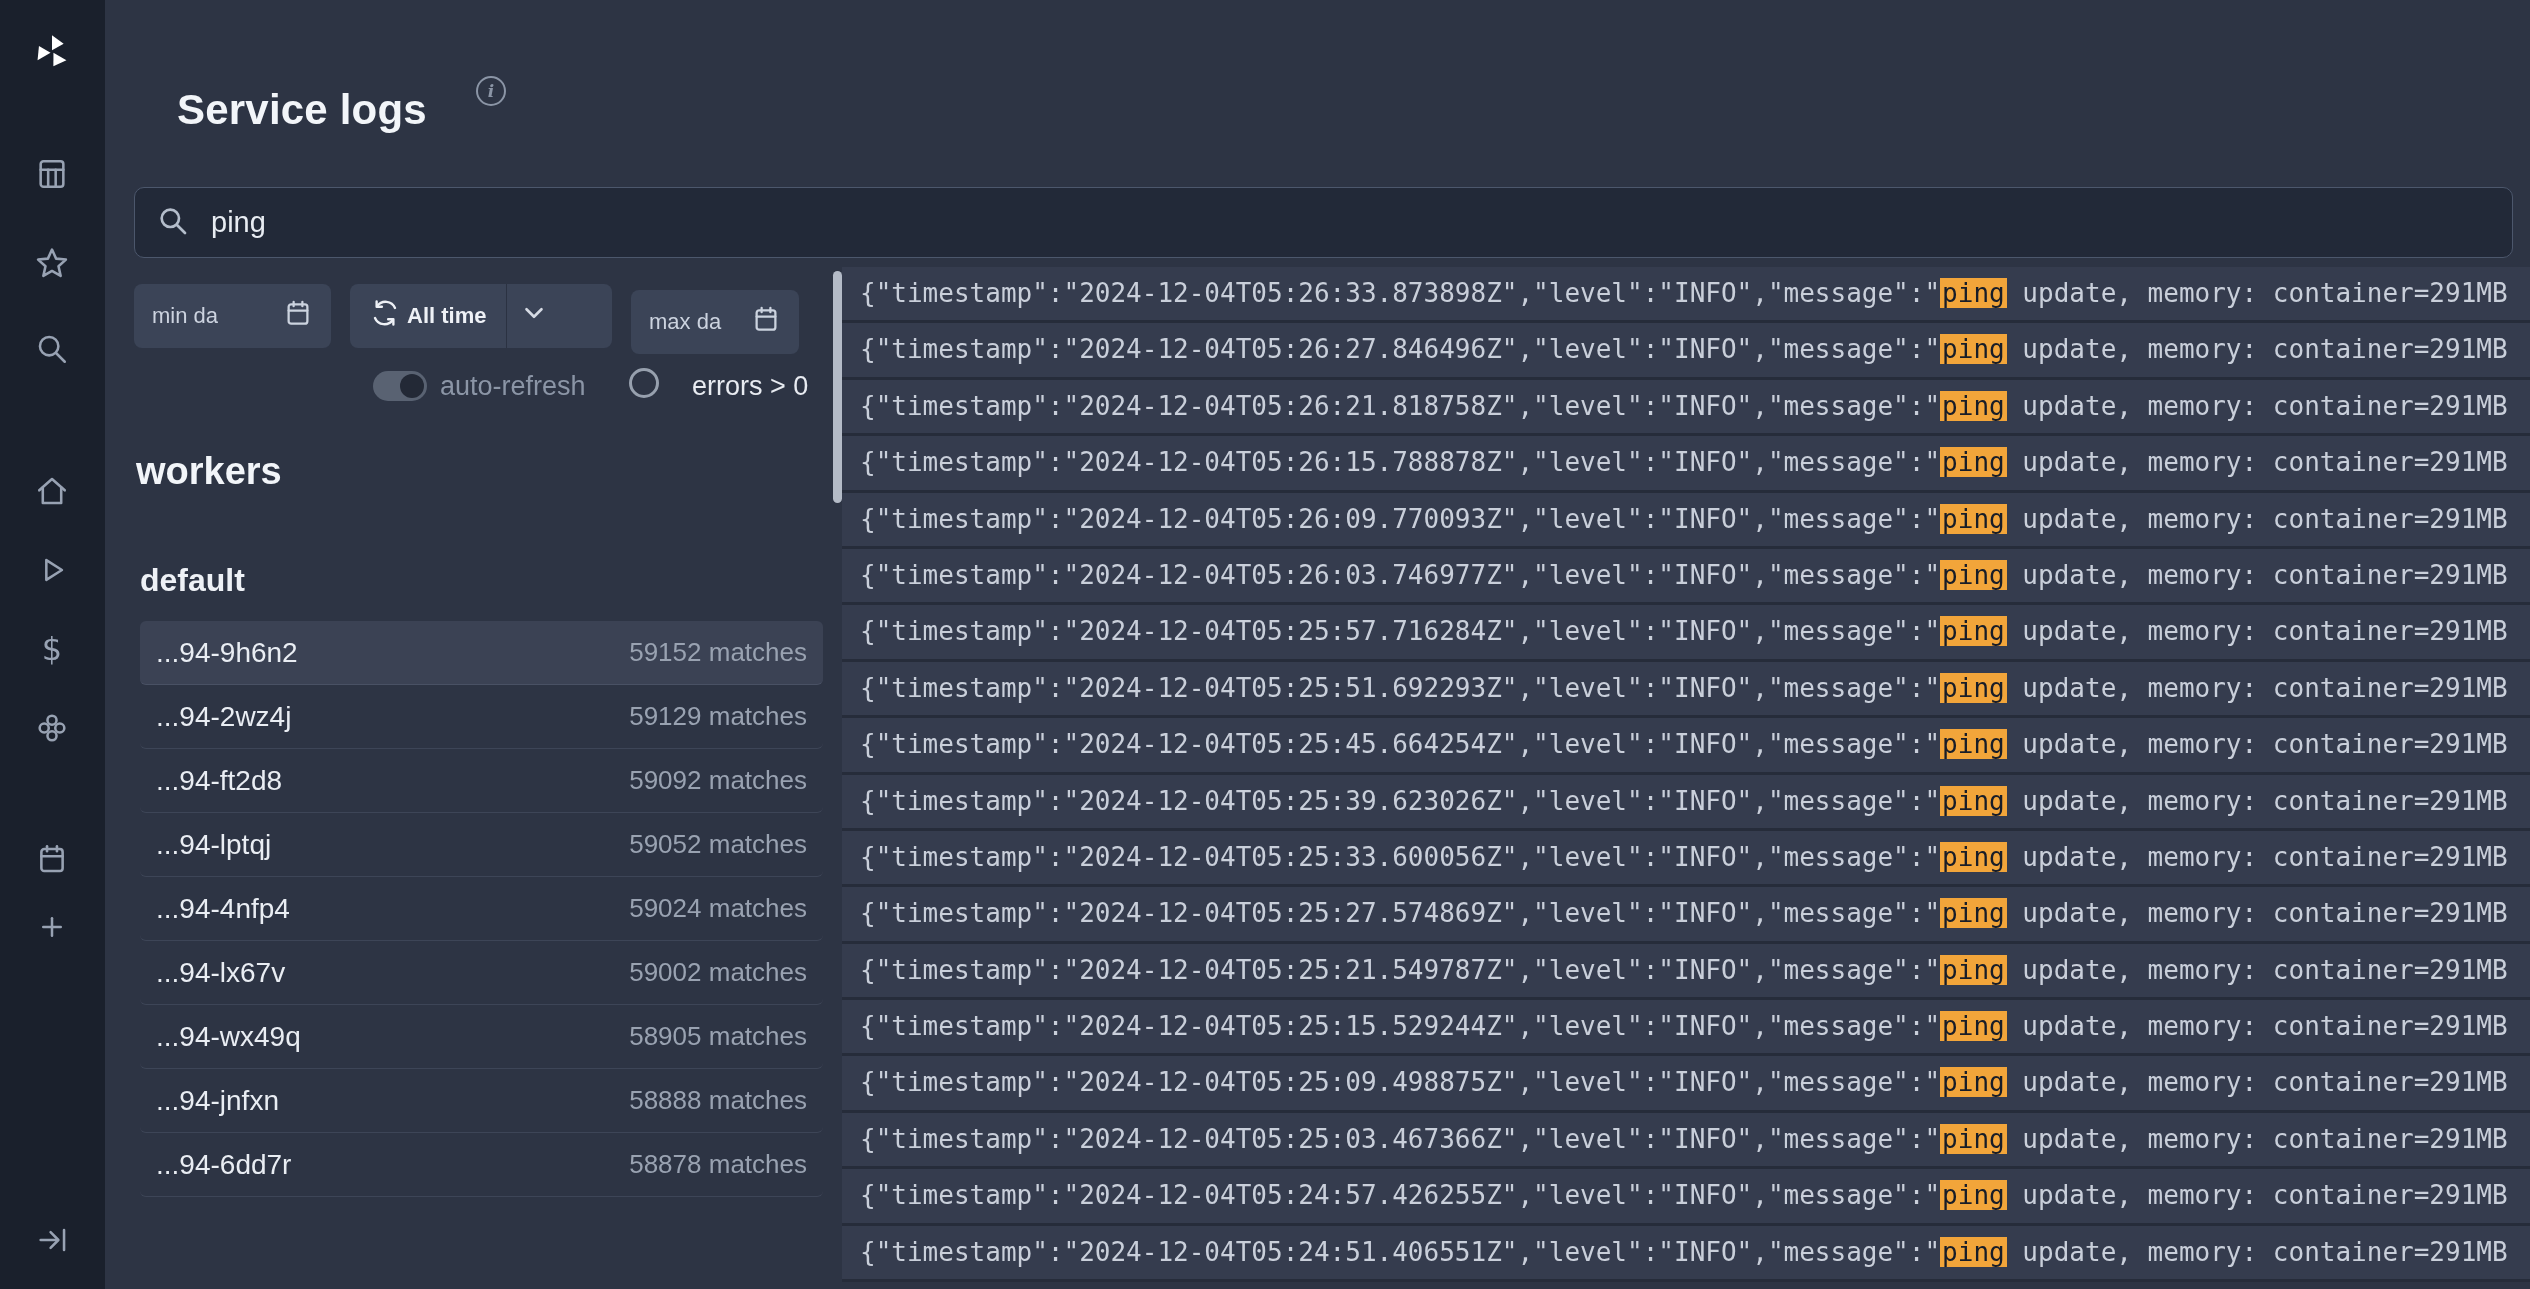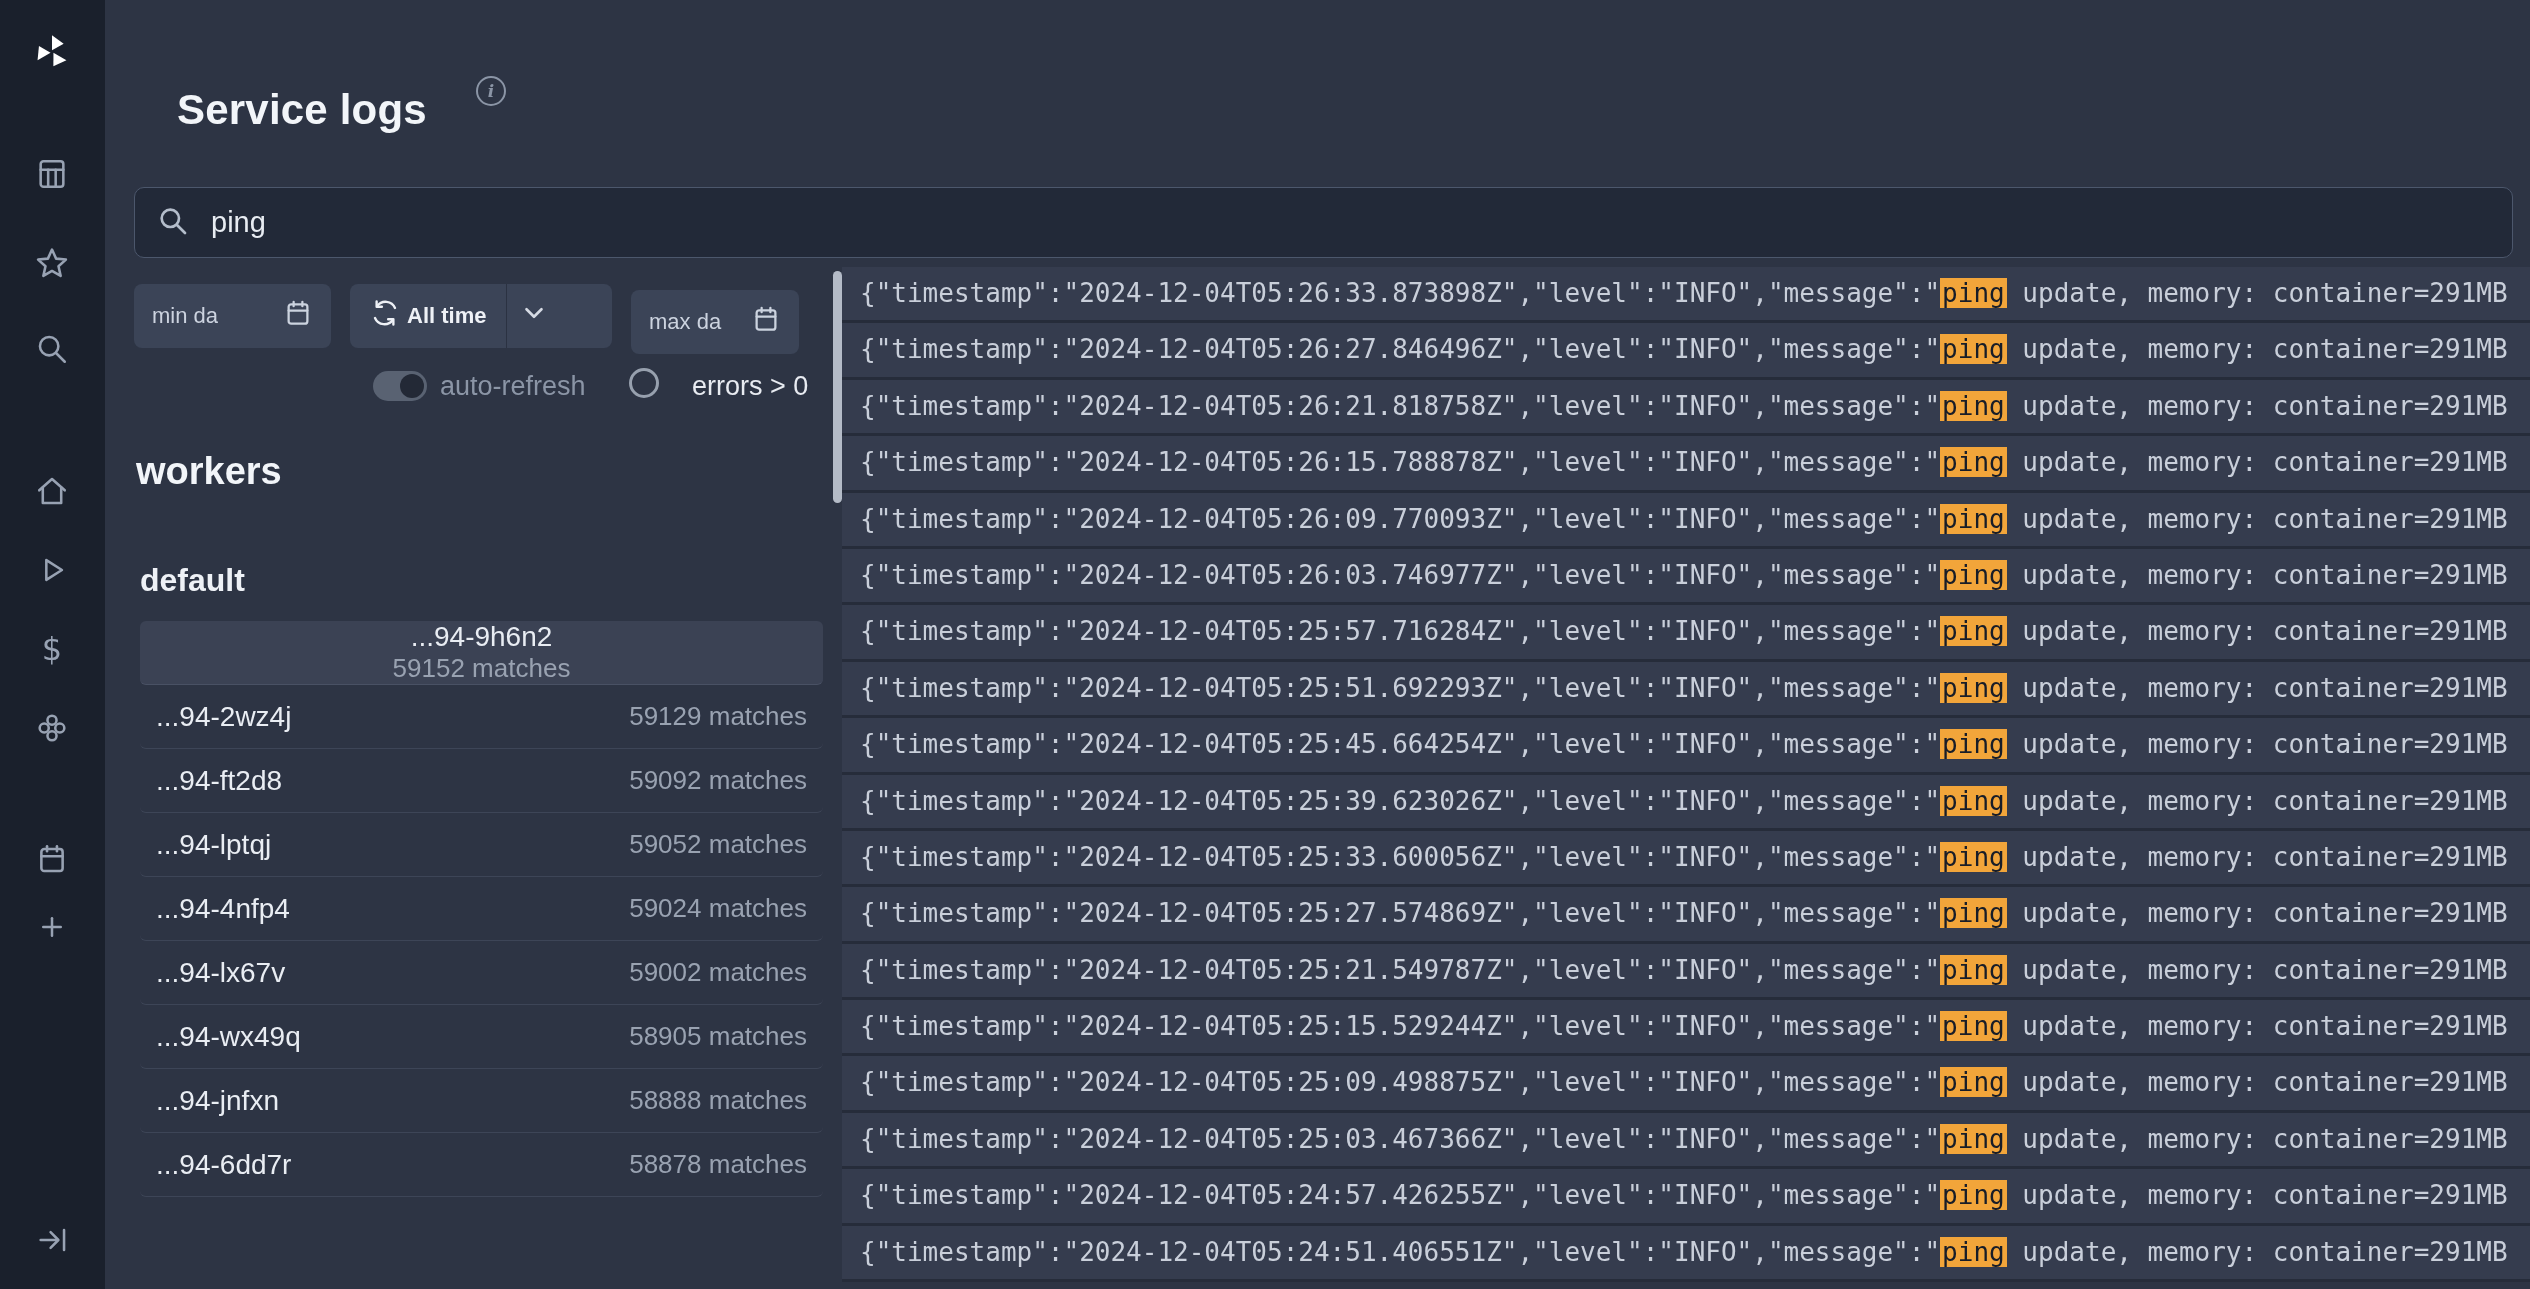--- a/index.html
+++ b/index.html
@@ -37,21 +37,21 @@
   .lbl-err{left:692px;color:#e8ebf1;}
   .switch{position:absolute;left:373px;top:371px;width:54px;height:30px;border-radius:15px;background:#596272;cursor:pointer;}
   .switch .knob{position:absolute;right:3px;top:3px;width:24px;height:24px;border-radius:50%;background:#232936;}
   .ring-toggle{position:absolute;left:629px;top:368px;width:30px;height:30px;border-radius:50%;border:3px solid #97a0ae;box-sizing:border-box;cursor:pointer;background:transparent;}
   
   .workers-heading{position:absolute;left:136px;top:450px;font-size:38px;font-weight:700;color:#f2f5f9;}
   .workers-group{position:absolute;left:140px;top:562px;font-size:32px;font-weight:700;color:#eef1f6;}
   .worker-list{position:absolute;left:140px;top:621px;width:683px;}
   .worker-row{height:64px;display:flex;align-items:center;justify-content:space-between;padding:0 16px;box-sizing:border-box;
     border-bottom:1px solid rgba(148,163,184,.16);cursor:pointer;border-radius:6px;}
-  .worker-row.active{background:#3b4254;flex-direction:column;}
+  .worker-row.active{background:#3b4254;}
   .worker-id{font-size:28px;color:#e9edf3;}
   .worker-matches{font-size:26px;color:#99a2b1;}
   
   .log-list{position:absolute;left:842px;top:267px;width:1688px;}
   .log-row{height:56.4px;box-sizing:border-box;border-bottom:3px solid #262c3a;background:#353c4e;
     line-height:53px;white-space:nowrap;overflow:hidden;padding-left:18px;
     font-family:"DejaVu Sans Mono",monospace;font-size:26px;color:#c9cfda;}
   .log-hl{background:#f2a53a;color:#181d28;padding:0 2px;}
   .scroll-thumb{position:absolute;left:833px;top:271px;width:9px;height:232px;border-radius:5px;background:#c3cad6;opacity:.9;cursor:grab;}
 </style>

